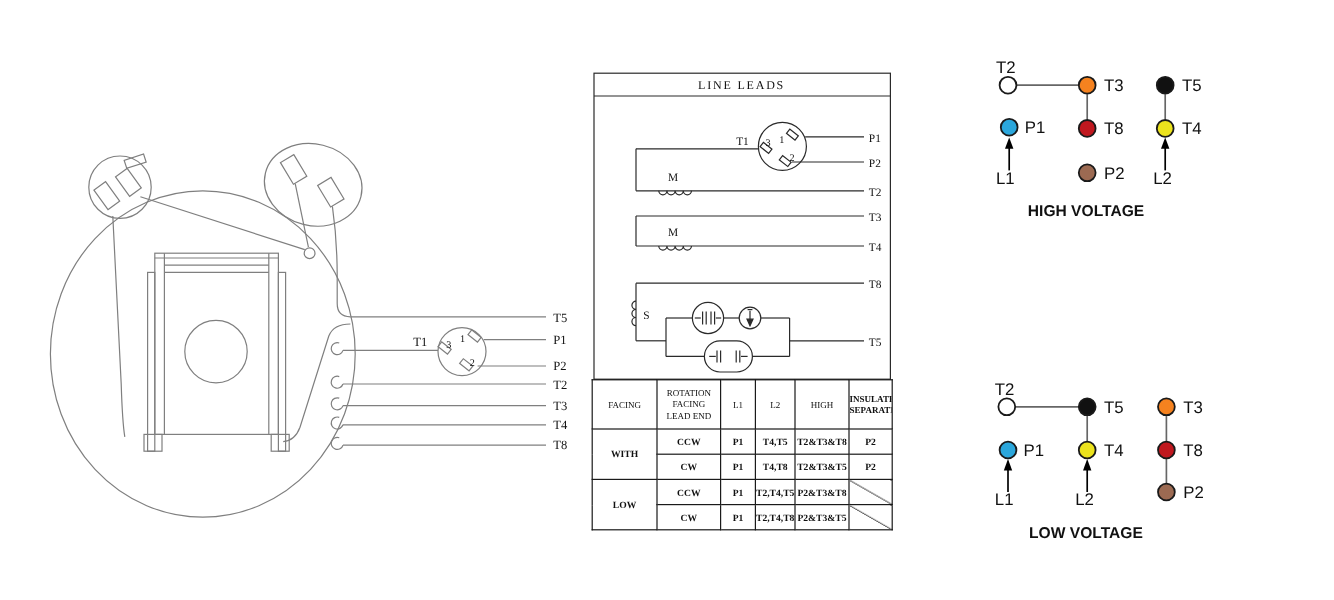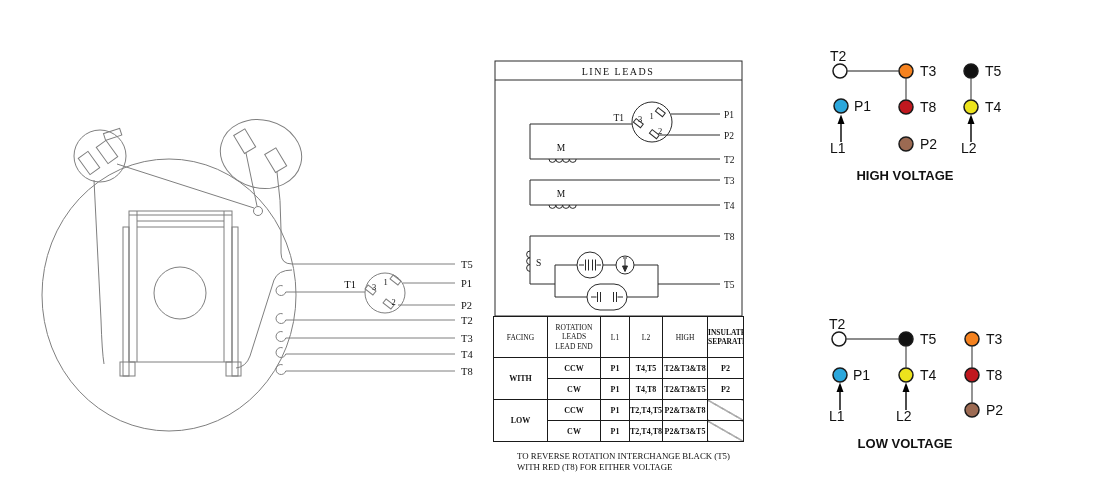--- a/index.html
+++ b/index.html
@@ -254,21 +254,21 @@
         <col style="width:53px">
         <col style="width:29px">
     <col style="width:33px">
         <col style="width:45px">
         <col style="width:36px">
   </colgroup>
   <tbody>
         <tr class="hdr">
     <td>FACING</td>
     <td class="pre">ROTATION
-LEADS
+FACING
 LEAD END</td>
     <td>L1</td>
     <td>L2</td>
     <td>HIGH</td>
     <td class="pre ins-h">INSULATE
 SEPARATELY</td>
   </tr>
   <tr class="data">
     <td rowspan="2">WITH</td>
     <td>CCW</td>
@@ -295,16 +295,14 @@
   <tr class="data">
     <td>CW</td>
     <td>P1</td>
     <td>T2,T4,T8</td>
     <td>P2&amp;T3&amp;T5</td>
     <td class="diag"></td>
   </tr>
 </tbody>
     </table>
 
-<div class="note">TO REVERSE ROTATION INTERCHANGE BLACK (T5)
-WITH RED (T8) FOR EITHER VOLTAGE</div>
 
 </div>
 
 </body></html>

